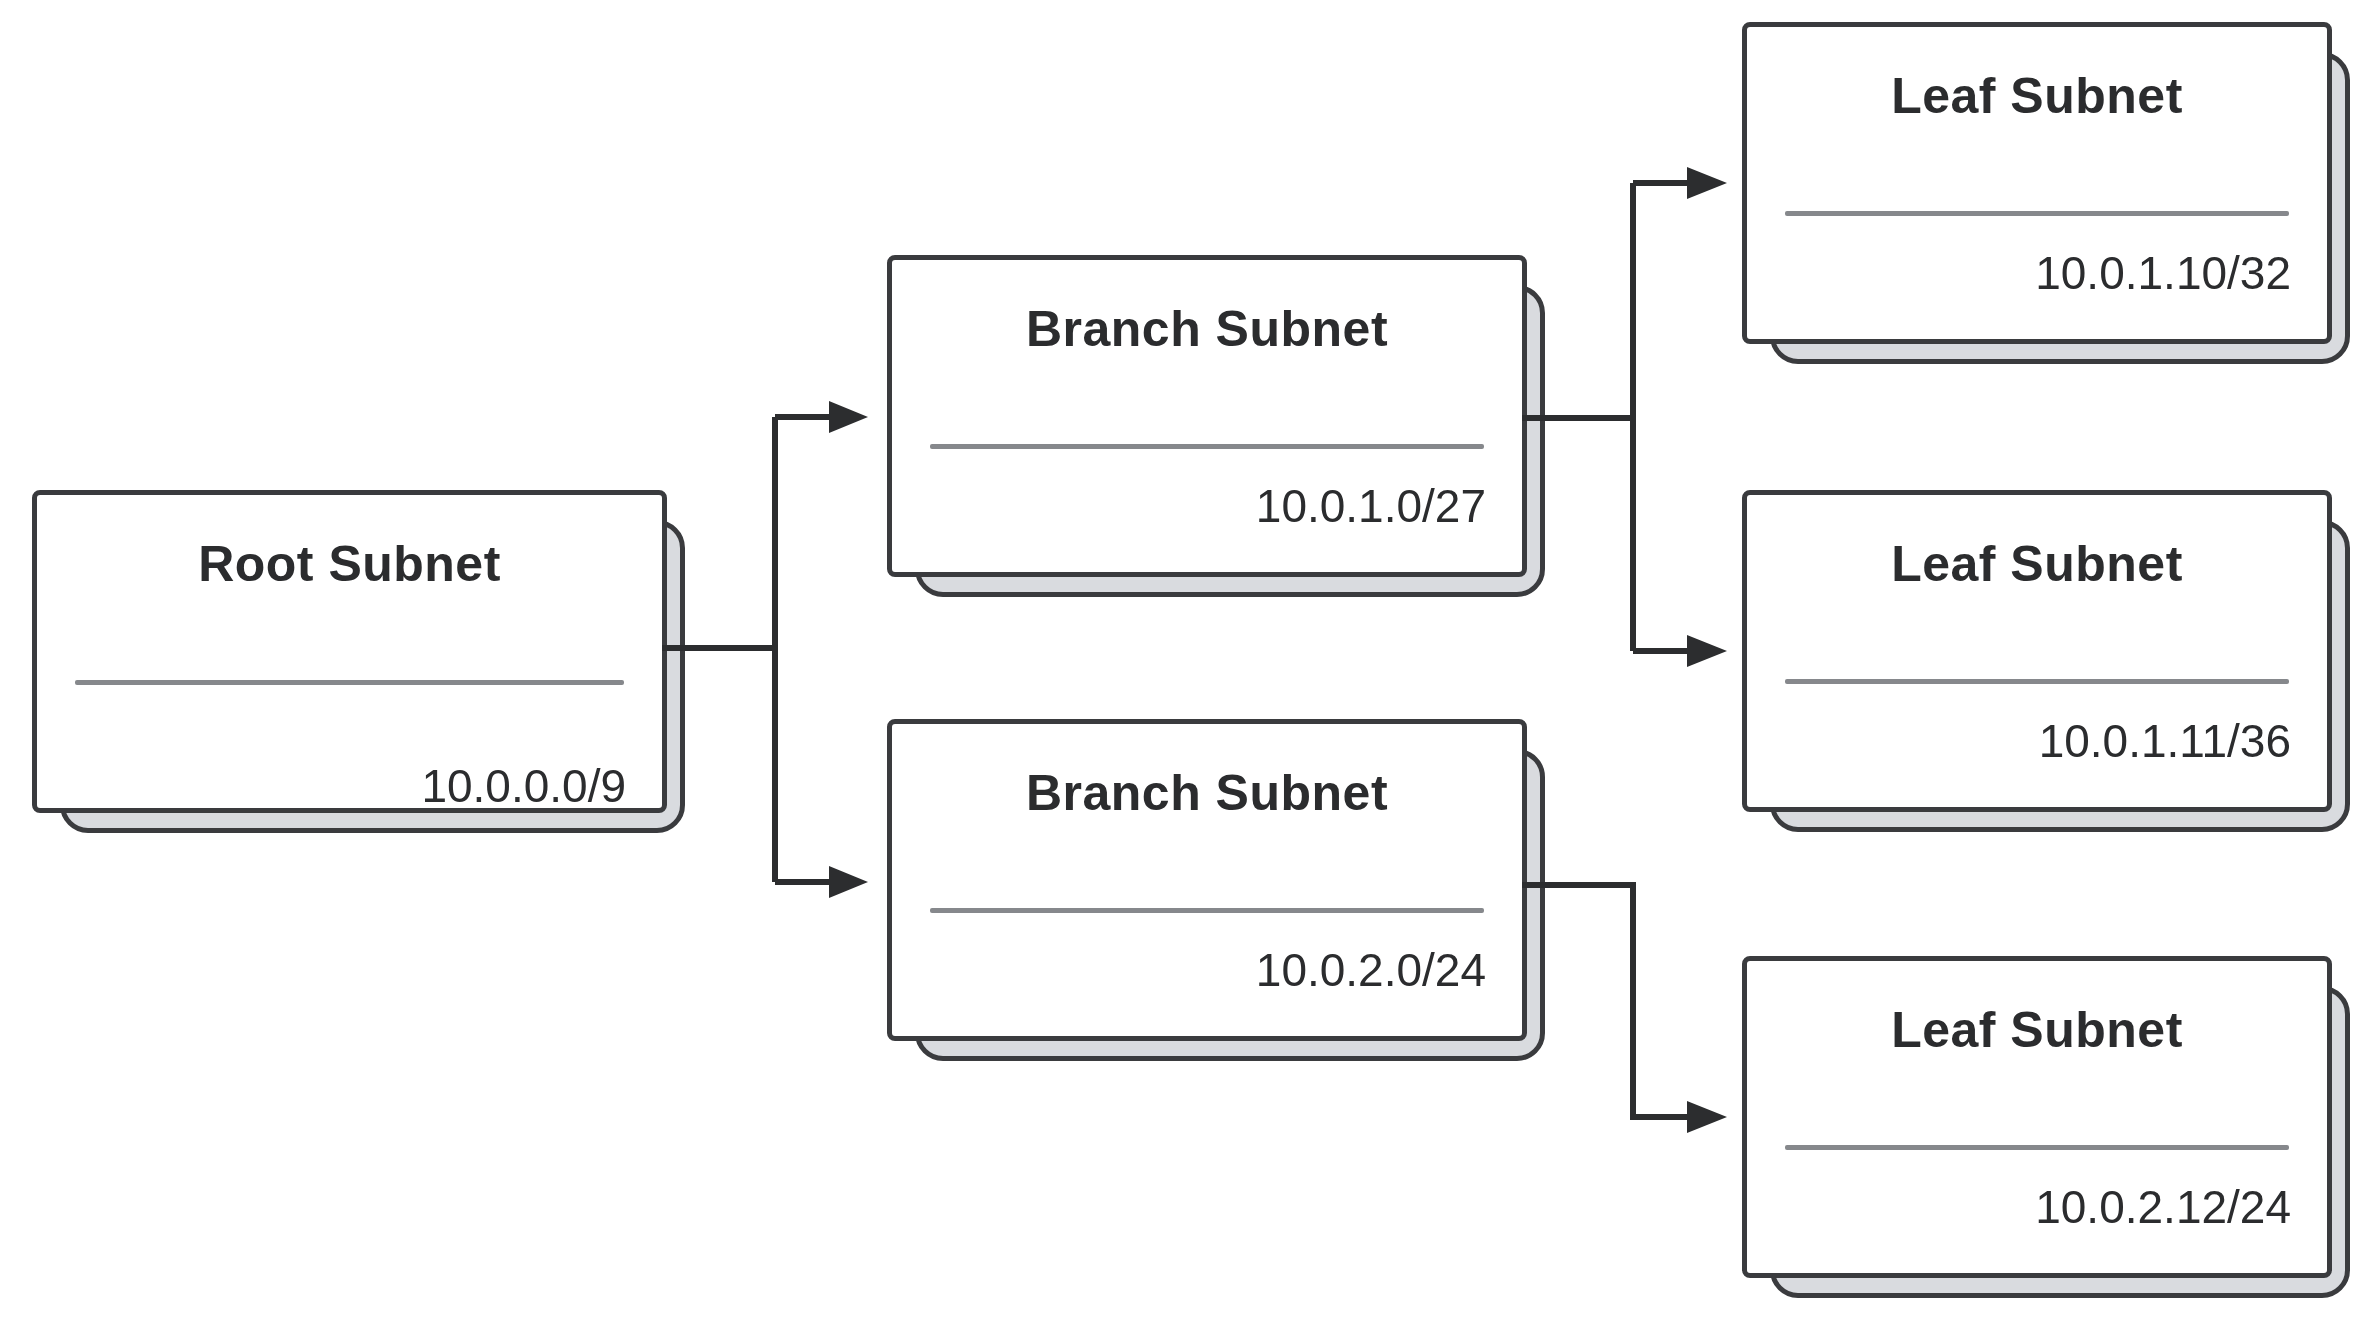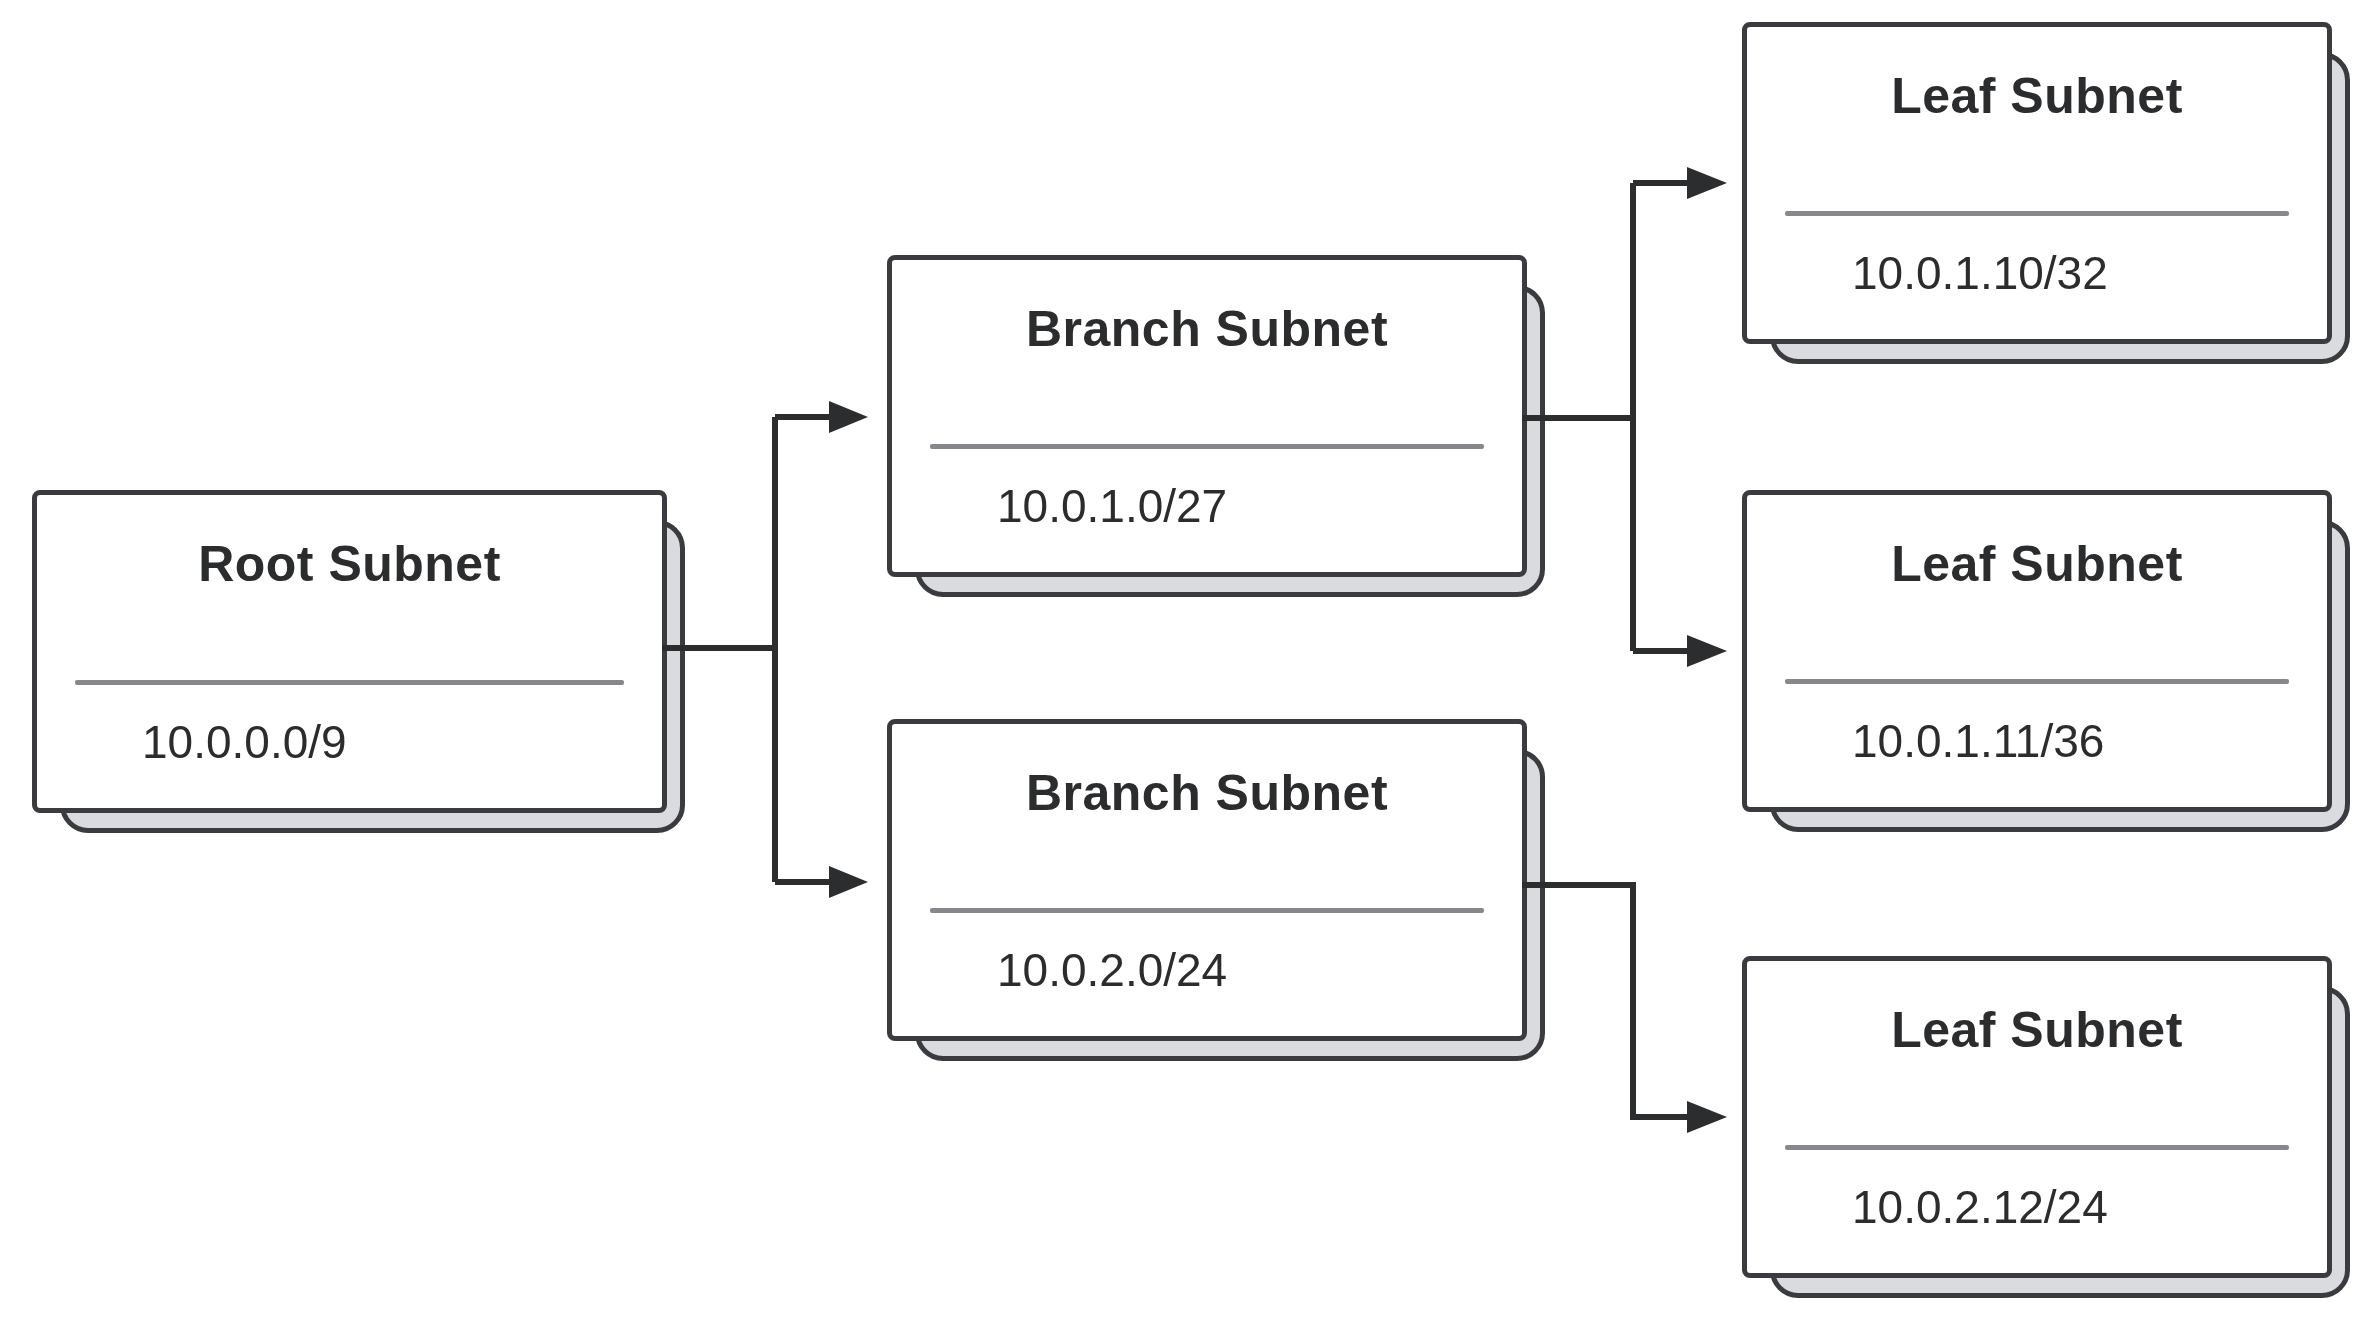--- a/index.html
+++ b/index.html
@@ -61,26 +61,27 @@
     flex: 0 0 auto;
     height: 5px;
     background: #86888c;
     margin: 0 38px;
     border-radius: 2px;
   }
   .node-cidr {
     flex: 0 0 auto;
     font-size: 46px;
     color: #2b2c2e;
-    padding: 32px 20px 40px 105px;
+    padding: 32px 36px 40px 105px;
     line-height: 1.1;
     white-space: nowrap;
+    text-align: right;
   }
   
-  #node-root     { left: 32px;   top: 490px; width: 635px; height: 323px; }
+  #node-root     { left: 32px;   top: 490px; width: 635px; height: 323px; gap: 44px; }
   #node-branch-1 { left: 887px;  top: 255px; width: 640px; height: 322px; }
   #node-branch-2 { left: 887px;  top: 719px; width: 640px; height: 322px; }
   #node-leaf-1   { left: 1742px; top: 22px;  width: 590px; height: 322px; }
   #node-leaf-2   { left: 1742px; top: 490px; width: 590px; height: 322px; }
   #node-leaf-3   { left: 1742px; top: 956px; width: 590px; height: 322px; }
 
   
   .edges-layer {
     position: absolute;
     left: 0; top: 0;

